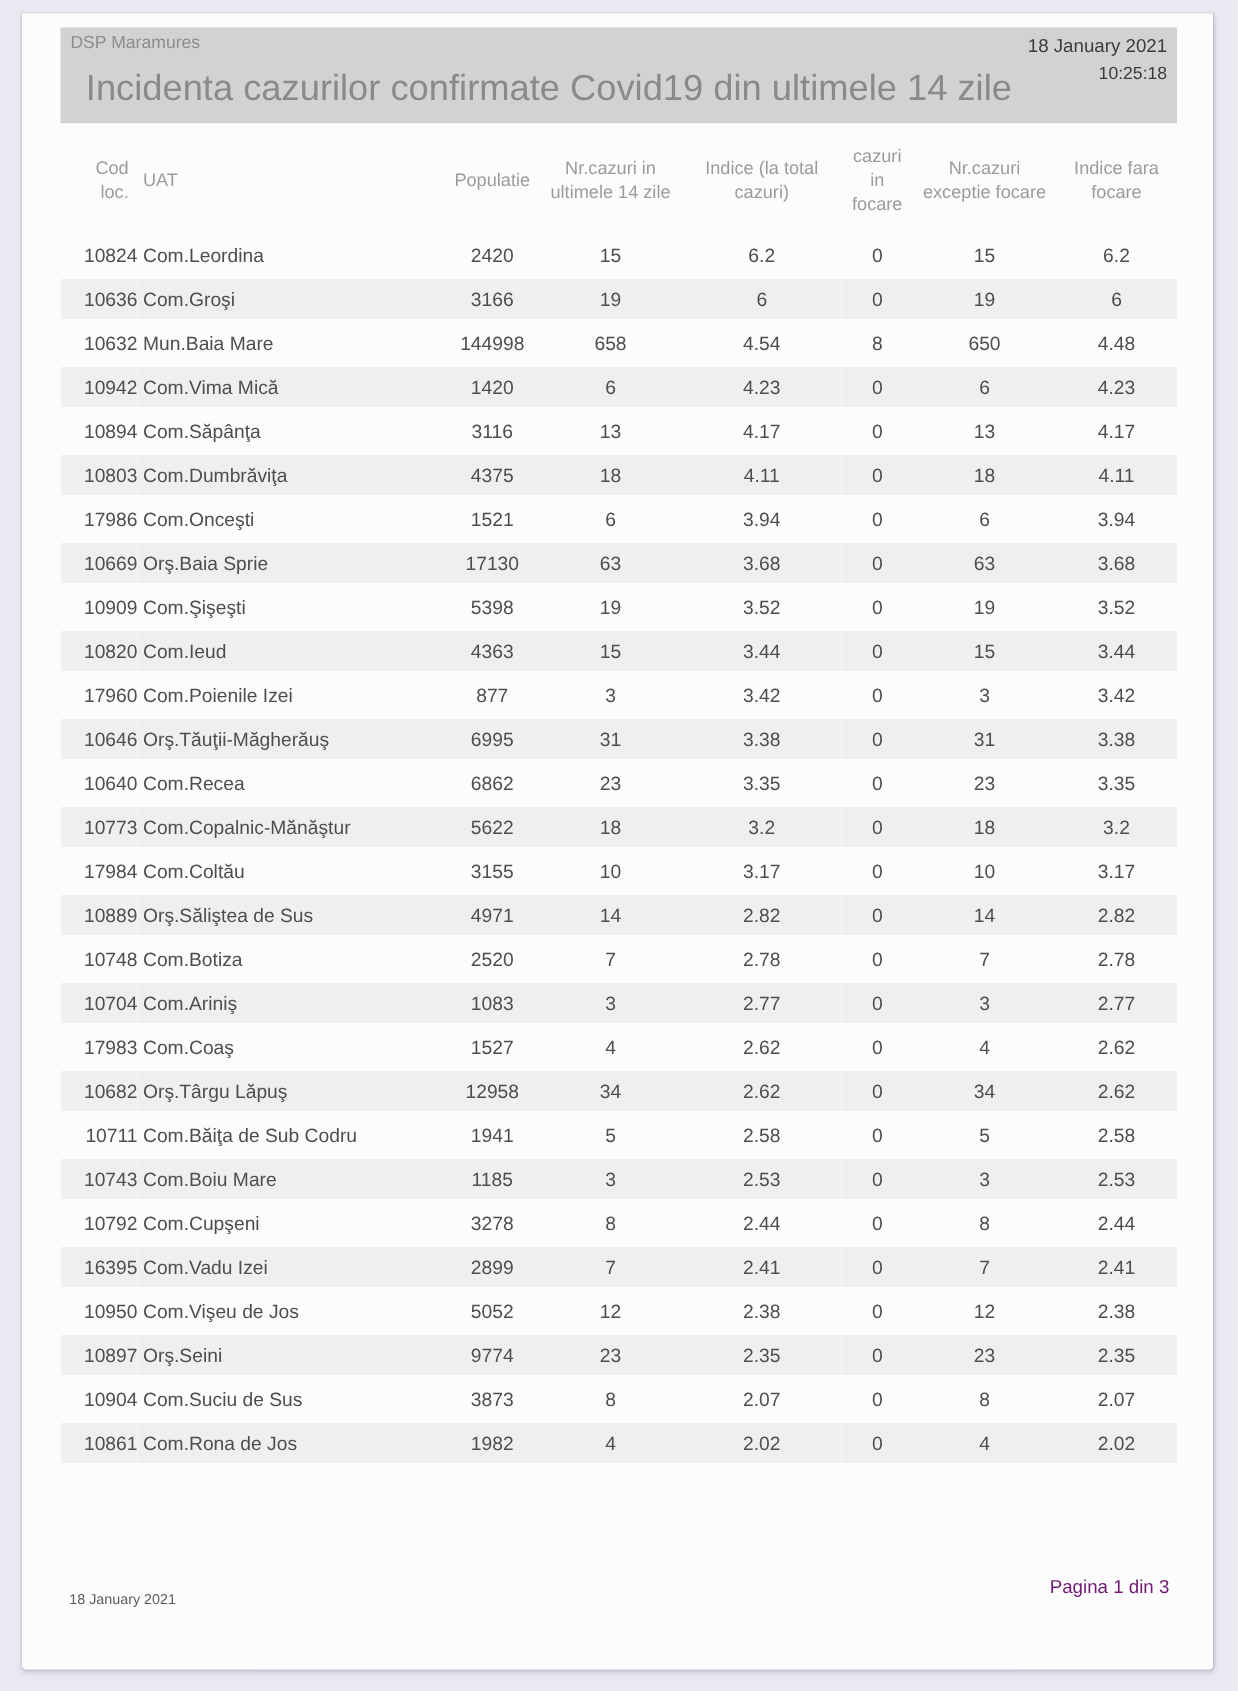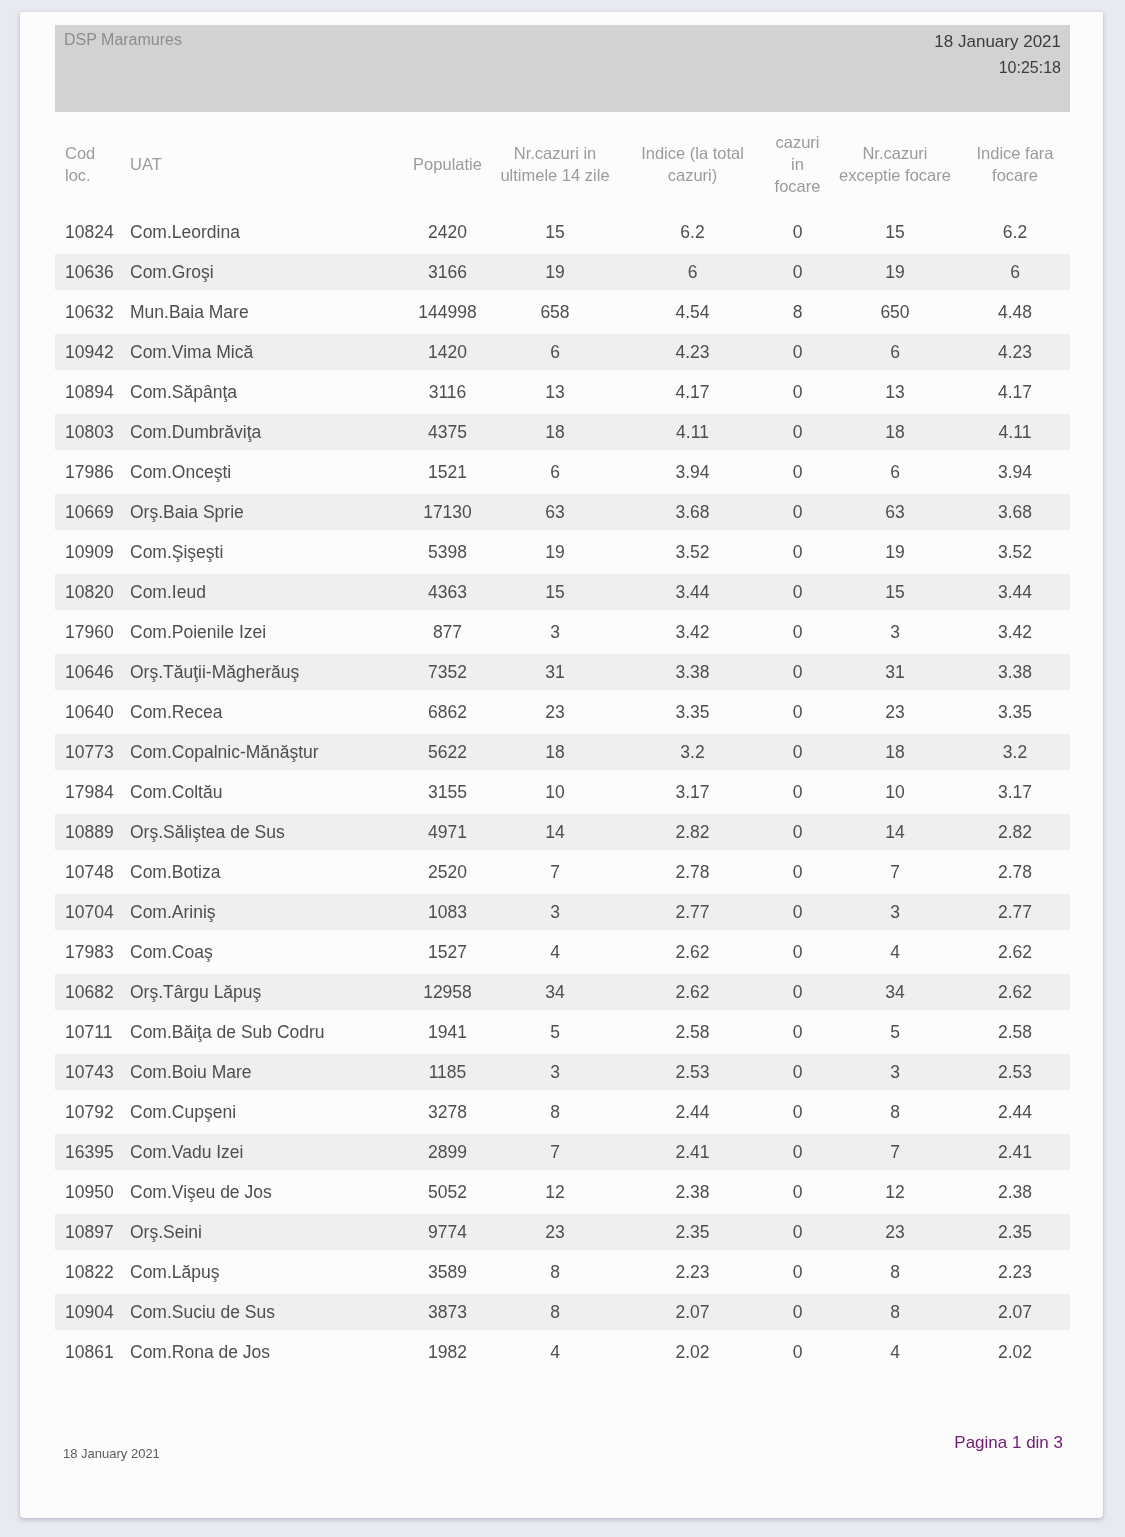--- a/index.html
+++ b/index.html
@@ -74,21 +74,21 @@
   }
   table.report td {
     height: 40px;
     font-size: 17.5px;
     color: #4e4e4e;
     text-align: center;
     padding: 0;
     white-space: nowrap;
     overflow: hidden;
   }
-  table.report th.cod, table.report td.cod { text-align: left; padding-left: 10px; }
+  table.report th.cod, table.report td.cod { text-align: right; padding-left: 10px; }
   table.report th.uat, table.report td.uat { text-align: left; padding-left: 5px; }
   table.report tbody tr:nth-child(even) td {
     background: linear-gradient(#fcfcfc 2px, #efefef 2px, #efefef 38px, #fcfcfc 38px);
   }
   .footer-date {
     position: absolute;
     left: 43px;
     top: 1434px;
     font-size: 13px;
     color: #5c5c5c;
@@ -102,20 +102,21 @@
     margin-left: 32px;
   }
 </style>
 </head>
 <body>
 
 <div class="page">
 
   <div class="title-bar">
     <div class="org">DSP Maramures</div>
+    <div class="report-title">Incidenta cazurilor confirmate Covid19 din ultimele 14 zile</div>
     <div class="datetime">
       <div class="date">18 January 2021</div>
       <div class="time">10:25:18</div>
     </div>
   </div>
 
   <table class="report">
     <colgroup>
       <col style="width:70px">
         <col style="width:280px">
@@ -245,21 +246,21 @@
           <td>877</td>
           <td>3</td>
           <td>3.42</td>
           <td>0</td>
           <td>3</td>
           <td>3.42</td>
         </tr>
         <tr>
           <td class="cod">10646</td>
           <td class="uat">Orş.Tăuţii-Măgherăuş</td>
-          <td>7352</td>
+          <td>6995</td>
           <td>31</td>
           <td>3.38</td>
           <td>0</td>
           <td>31</td>
           <td>3.38</td>
         </tr>
         <tr>
           <td class="cod">10640</td>
           <td class="uat">Com.Recea</td>
           <td>6862</td>
@@ -393,30 +394,20 @@
           <td class="cod">10897</td>
           <td class="uat">Orş.Seini</td>
           <td>9774</td>
           <td>23</td>
           <td>2.35</td>
           <td>0</td>
           <td>23</td>
           <td>2.35</td>
         </tr>
         <tr>
-          <td class="cod">10822</td>
-          <td class="uat">Com.Lăpuş</td>
-          <td>3589</td>
-          <td>8</td>
-          <td>2.23</td>
-          <td>0</td>
-          <td>8</td>
-          <td>2.23</td>
-        </tr>
-        <tr>
           <td class="cod">10904</td>
           <td class="uat">Com.Suciu de Sus</td>
           <td>3873</td>
           <td>8</td>
           <td>2.07</td>
           <td>0</td>
           <td>8</td>
           <td>2.07</td>
         </tr>
         <tr>

